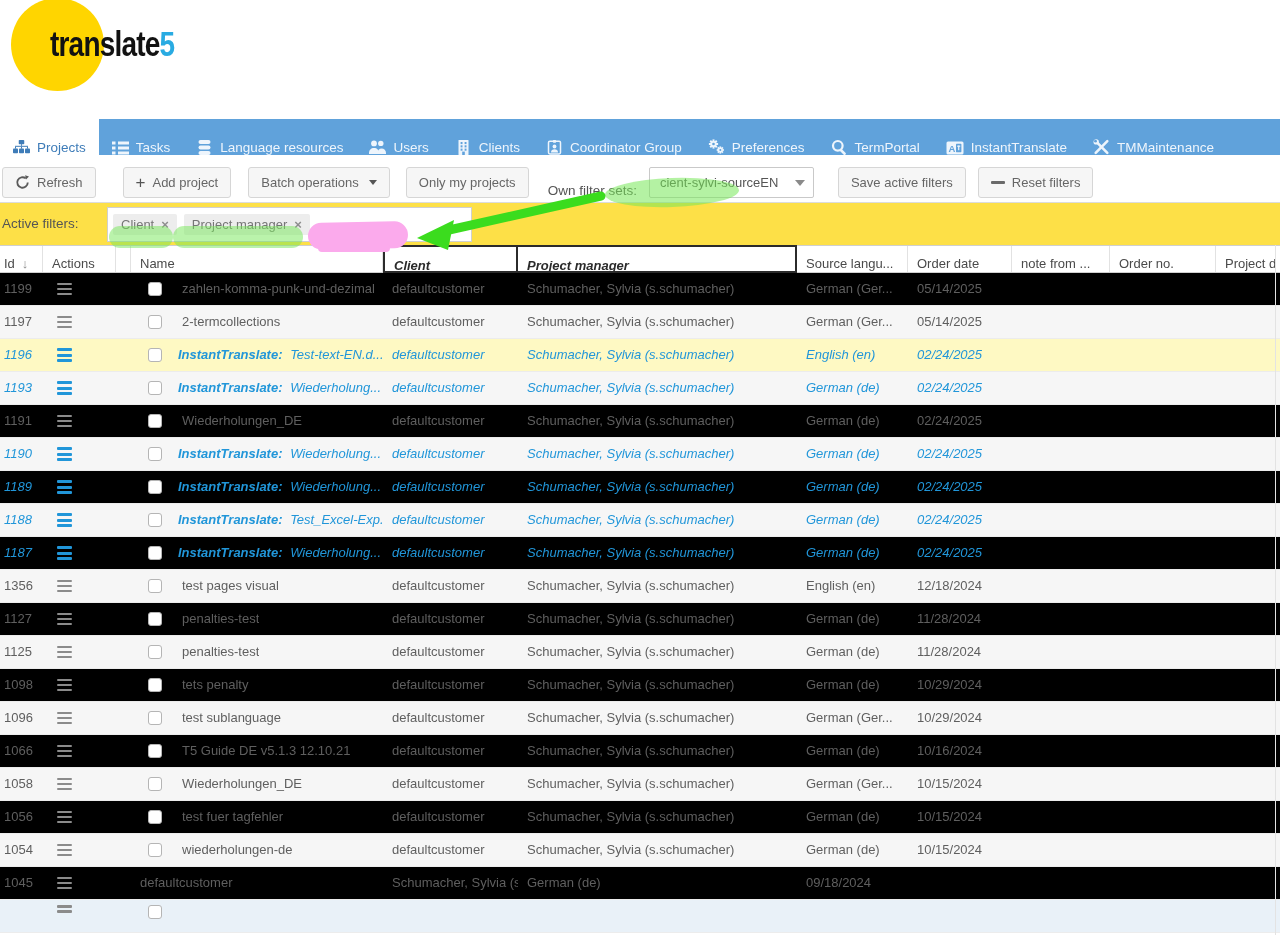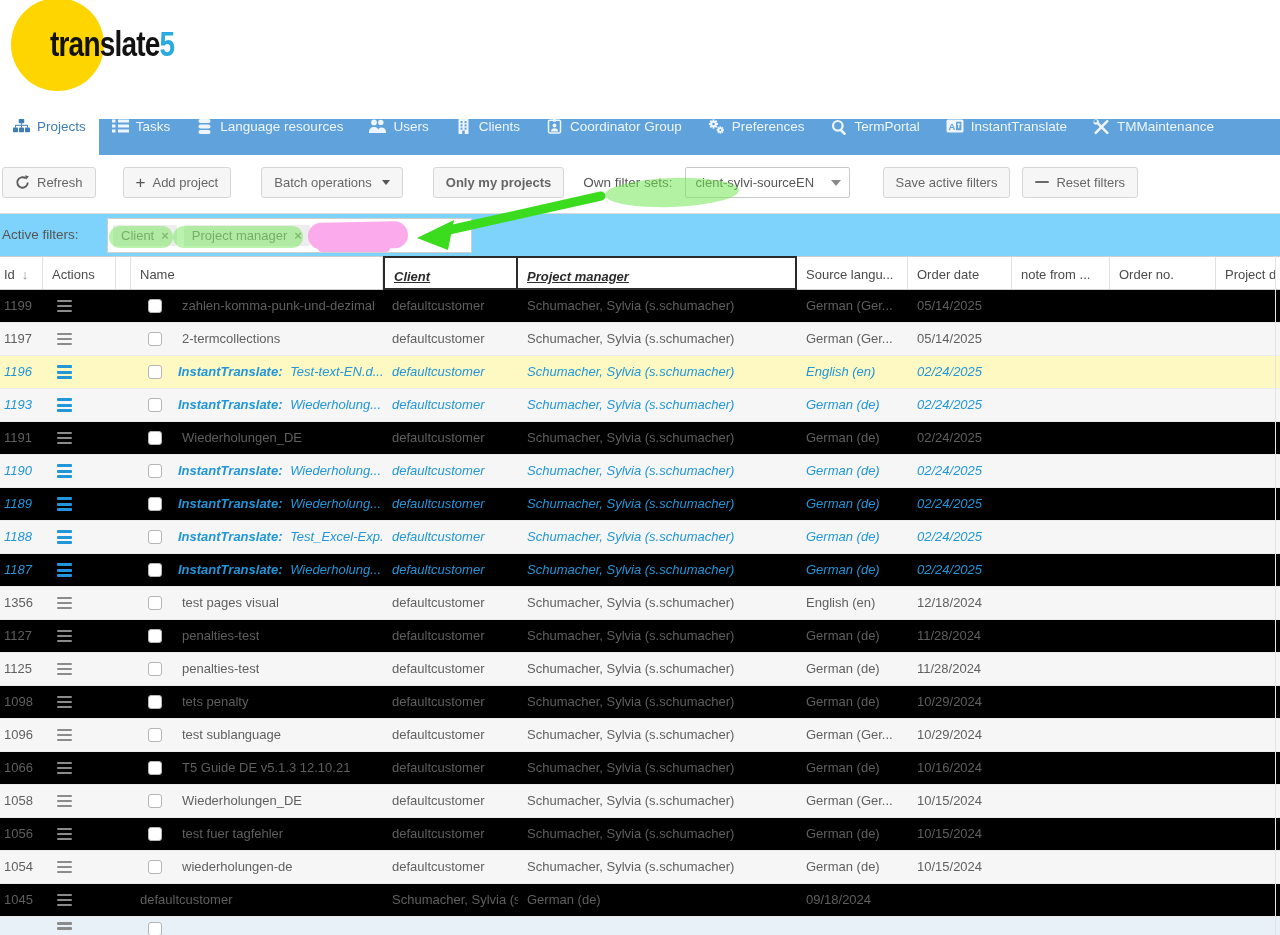--- a/index.html
+++ b/index.html
@@ -10,55 +10,55 @@
   
   .brand { position:relative; height:119px; background:#fff; }
   .logo-circle { position:absolute; left:11px; top:-2px; width:93px; height:93px;
     border-radius:50%; background:#ffd500; }
   .wordmark { position:absolute; left:50px; top:24px; font-size:35px; font-weight:700;
     letter-spacing:-1px; color:#121212; transform:scaleX(.8); transform-origin:left top; white-space:nowrap; }
   .wordmark .five { color:#29abe2; }
 
   
   .mainnav { display:flex; height:36px; background:#60a2db; align-items:stretch; }
-  .tab { --hole:#60a2db; display:flex; align-items:flex-start; gap:7px; padding:0 13px;
+  .tab { --hole:#60a2db; display:flex; align-items:flex-end; gap:7px; padding:0 13px;
     color:#eef5fc; font-size:13.5px; cursor:pointer; white-space:nowrap; }
   .tab.active { --hole:#ffffff; background:#fff; color:#3e7cb8; }
   .tab svg { flex:0 0 auto; fill:currentColor; }
 
   
-  .toolbar { position:relative; height:59px; background:#fff; border-bottom:1px solid #dcdcdc;
-    display:flex; align-items:center; padding:0 16px 4px 2px; }
+  .toolbar { position:relative; height:48px; background:#fff; border-bottom:1px solid #dcdcdc;
+    display:flex; align-items:flex-end; padding:0 16px 4px 2px; }
   .btn { height:31px; display:inline-flex; align-items:center; gap:7px; padding:0 12px;
     background:#f6f6f6; border:1px solid #d6d6d6; border-radius:3px; color:#666;
     font-size:13px; cursor:pointer; white-space:nowrap; }
   .btn .plus { font-size:17px; color:#555; line-height:1; }
   .btn .caret { width:0; height:0; border-left:4.5px solid transparent; border-right:4.5px solid transparent;
     border-top:5px solid #555; margin-left:3px; }
   .btn .minus { width:14px; height:2.5px; background:#6a6a6a; border-radius:1px; }
   .tb-label { color:#555; font-size:13.5px; margin-left:19px; white-space:nowrap; }
   .combo { position:relative; margin-left:12px; width:165px; height:31px; border:1px solid #c9c9c9;
     border-radius:2px; background:#fff; display:flex; align-items:center; cursor:pointer; }
   .combo .val { padding-left:10px; font-size:13px; color:#555; white-space:nowrap; position:relative; z-index:2; }
   .combo .trigger { position:absolute; right:8px; top:12px; width:0; height:0;
     border-left:5px solid transparent; border-right:5px solid transparent; border-top:6px solid #8a8a8a; }
-  .ml27{margin-left:27px;} .ml13{margin-left:30px;} .ml30{margin-left:30px;font-weight:bold;} .ml35{margin-left:33px;} .ml14{margin-left:14px;} .ml12{margin-left:12px;}
+  .ml27{margin-left:27px;} .ml13{margin-left:17px;} .ml30{margin-left:16px;} .ml35{margin-left:24px;} .ml14{margin-left:14px;} .ml12{margin-left:12px;}
 
   
-  .filterbar { position:relative; height:42px; background:#7dd3fc; }
+  .filterbar { position:relative; height:42px; background:#fde047; }
   .filterbar .af-label { position:absolute; left:2px; top:13px; font-size:13.5px; color:#555; }
   .filterbox { position:absolute; left:107px; top:4px; width:365px; height:35px;
     border:1px solid #cfcfcf; background:#fff; display:flex; align-items:center; padding-left:5px; gap:7px; }
   .chip { display:inline-flex; align-items:center; gap:7px; background:#ededed; border-radius:2px;
     padding:3px 8px; font-size:13px; color:#757575; cursor:pointer; }
   .chip .x { color:#8d8d8d; font-weight:700; font-size:13px; line-height:1; cursor:pointer; }
 
   
   .grid { --cols:43px 73px 15px 252px 135px 279px 111px 104px 98px 106px 1fr; position:relative; }
-  .ghead { display:grid; grid-template-columns:var(--cols); height:34px;
+  .ghead { display:grid; grid-template-columns:var(--cols); height:28px;
     border-top:1px solid #cfcfcf; border-bottom:1px solid #cfcfcf; background:#fff; }
   .hcell { position:relative; line-height:36px; padding-left:9px; border-right:1px solid #e2e2e2;
     color:#4a4a4a; font-size:13px; white-space:nowrap; overflow:hidden; cursor:pointer; }
   .hcell.c-id { padding-left:4px; }
   .hcell.last { border-right:none; }
   .hcell.f { border:2px solid #2b2b2b; margin:-1px 0; line-height:37px; }
   .hcell.f + .hcell.f { border-left-width:0; }
   .hcell.f .lbl { font-weight:700; font-style:italic; text-decoration:underline; color:#2b2b2b; }
   .sort-desc::after { content:"\2193"; color:#8a8a8a; font-size:13px; margin-left:7px; font-style:normal; }
 

